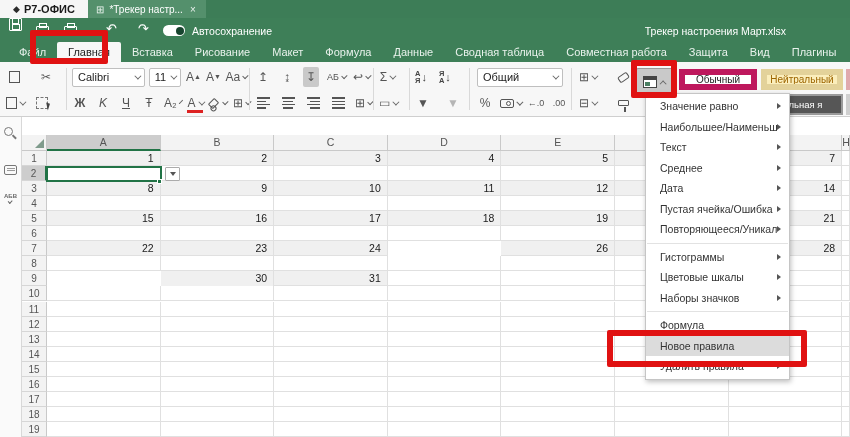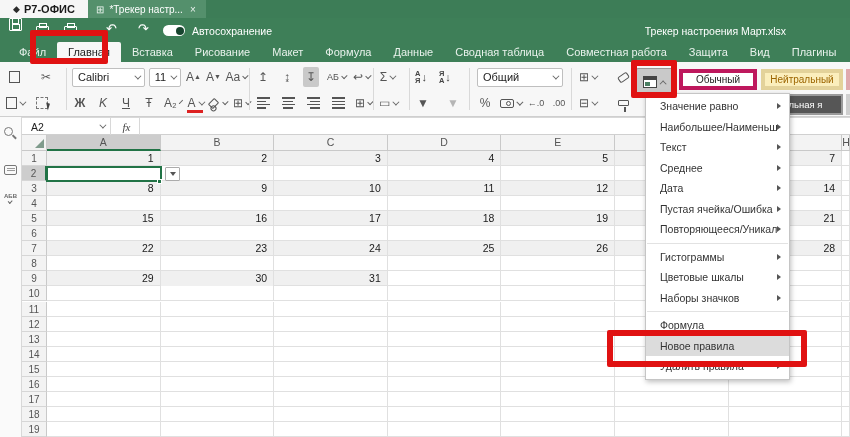--- a/index.html
+++ b/index.html
@@ -76,21 +76,21 @@
   .i-note { width:15px; height:9px; border:1.2px solid #555; border-radius:2px; position:relative; }
   .i-note::after { content:""; position:absolute; left:4.5px; top:1.5px; width:3px; height:3px; border-radius:50%; border:1px solid #555; }
   .i-eraser { width:11px; height:7px; border:1.2px solid #555; border-radius:2px; transform:rotate(-35deg); }
   .i-roller { width:11px; height:6px; border:1.2px solid #555; border-radius:1px; position:relative; }
   .i-roller::after { content:""; position:absolute; right:2px; top:6px; width:1.5px; height:5px; background:#555; }
   .cf-btn { position:absolute; left:636px; top:6px; width:37px; height:28px; background:#c9c9c9;
     border:1px solid #9a9a9a; border-radius:2px; display:flex; align-items:center; justify-content:center; gap:3px; }
   .i-cf { width:14px; height:12px; border:1.2px solid #444; background:#fff; position:relative; }
   .i-cf::before { content:""; position:absolute; left:0; top:0; right:0; height:3px; background:#444; }
   .i-cf::after { content:""; position:absolute; left:1.5px; bottom:1.5px; width:5px; height:4px; background:#4a7f62; }
-  .chip { position:absolute; height:21px; border:4px solid #be185d; background:#fff; display:flex;
+  .chip { position:absolute; height:21px; border:6px solid #be185d; background:#fff; display:flex;
     align-items:center; justify-content:center; font-size:10px; color:#222; overflow:hidden; white-space:nowrap; }
   .chip.neutral { background:#fbeebc; color:#9c6500; border-color:#e3d29a; }
   .chip.bad { background:#f6c6cb; color:#9c0006; border-color:#e0a9ae; }
   .chip.check { background:#565656; color:#fff; border:2px solid #9a9a9a; font-size:9.5px; z-index:3; }
   .chip.plain { background:#fff; color:#555; border-color:#cfcfcf; }
 
   
   .formulabar { position:absolute; left:22px; top:117px; right:0; height:18px; background:#fff;
     border-top:1px solid #d8d8d8; border-bottom:1px solid #d0d0d0; }
   .namebox { position:absolute; left:3px; top:0; width:86px; height:17px; display:flex; align-items:center;
@@ -414,28 +414,20 @@
       <span class="chev up"></span>
     </div>
 
     <div class="chip" style="left:679px; top:7px; width:78px;">Обычный</div>
     <div class="chip neutral" style="left:761px; top:7px; width:82px;">Нейтральный</div>
     <div class="chip bad" style="left:846px; top:7px; width:10px; justify-content:flex-start; padding-left:2px;">П</div>
     <div class="chip check" style="left:737px; top:32px; width:106px;">Контрольная я</div>
     <div class="chip plain" style="left:846px; top:32px; width:10px; justify-content:flex-start; padding-left:2px;">Г</div>
   </div>
 
-  <div class="formulabar">
-    <div class="namebox">
-      <span>A2</span>
-        <span class="chev"></span>
-    </div>
-    <div class="fx">fx</div>
-    <div class="formula-input"></div>
-  </div>
 
   <div class="sidebar">
     <span class="sicon i-search"></span>
     <span class="sicon i-comment">
         <i></i>
         <i></i>
       </span>
     <span class="sicon spell"><span>АБВ</span><span class="chk"></span></span>
   </div>
 
@@ -503,36 +495,34 @@
       <div class="cell" style="left: 252.2px; top: 91.25px; width: 113.6px; height: 15.05px; line-height: 14.05px;"></div>
       <div class="cell" style="left: 365.8px; top: 91.25px; width: 113.6px; height: 15.05px; line-height: 14.05px;"></div>
       <div class="cell" style="left: 479.4px; top: 91.25px; width: 113.6px; height: 15.05px; line-height: 14.05px;"></div>
       <div class="cell" style="left: 593px; top: 91.25px; width: 113.6px; height: 15.05px; line-height: 14.05px;"></div>
       <div class="cell" style="left: 706.6px; top: 91.25px; width: 113.6px; height: 15.05px; line-height: 14.05px;"></div>
       <div class="cell" style="left: 820.2px; top: 91.25px; width: 8px; height: 15.05px; line-height: 14.05px;"></div>
       <div class="rowhdr" style="top: 106.3px; height: 15.05px; line-height: 15.05px;">7</div>
       <div class="cell banded" style="left: 25px; top: 106.3px; width: 113.6px; height: 15.05px; line-height: 14.05px;">22</div>
       <div class="cell banded" style="left: 138.6px; top: 106.3px; width: 113.6px; height: 15.05px; line-height: 14.05px;">23</div>
       <div class="cell banded" style="left: 252.2px; top: 106.3px; width: 113.6px; height: 15.05px; line-height: 14.05px;">24</div>
-      <div class="cell banded" style="left: 365.8px; top: 106.3px; width: 113.6px; height: 15.05px; line-height: 14.05px;">25</div>
       <div class="cell banded" style="left: 479.4px; top: 106.3px; width: 113.6px; height: 15.05px; line-height: 14.05px;">26</div>
       <div class="cell banded" style="left: 593px; top: 106.3px; width: 113.6px; height: 15.05px; line-height: 14.05px;">27</div>
       <div class="cell banded" style="left: 706.6px; top: 106.3px; width: 113.6px; height: 15.05px; line-height: 14.05px;">28</div>
       <div class="cell" style="left: 820.2px; top: 106.3px; width: 8px; height: 15.05px; line-height: 14.05px;"></div>
       <div class="rowhdr" style="top: 121.35px; height: 15.05px; line-height: 15.05px;">8</div>
       <div class="cell" style="left: 25px; top: 121.35px; width: 113.6px; height: 15.05px; line-height: 14.05px;"></div>
       <div class="cell" style="left: 138.6px; top: 121.35px; width: 113.6px; height: 15.05px; line-height: 14.05px;"></div>
       <div class="cell" style="left: 252.2px; top: 121.35px; width: 113.6px; height: 15.05px; line-height: 14.05px;"></div>
       <div class="cell" style="left: 365.8px; top: 121.35px; width: 113.6px; height: 15.05px; line-height: 14.05px;"></div>
       <div class="cell" style="left: 479.4px; top: 121.35px; width: 113.6px; height: 15.05px; line-height: 14.05px;"></div>
       <div class="cell" style="left: 593px; top: 121.35px; width: 113.6px; height: 15.05px; line-height: 14.05px;"></div>
       <div class="cell" style="left: 706.6px; top: 121.35px; width: 113.6px; height: 15.05px; line-height: 14.05px;"></div>
       <div class="cell" style="left: 820.2px; top: 121.35px; width: 8px; height: 15.05px; line-height: 14.05px;"></div>
       <div class="rowhdr" style="top: 136.4px; height: 15.05px; line-height: 15.05px;">9</div>
-      <div class="cell banded" style="left: 25px; top: 136.4px; width: 113.6px; height: 15.05px; line-height: 14.05px;">29</div>
       <div class="cell banded" style="left: 138.6px; top: 136.4px; width: 113.6px; height: 20px; line-height: 14.05px;">30</div>
       <div class="cell banded" style="left: 252.2px; top: 136.4px; width: 113.6px; height: 15.05px; line-height: 14.05px;">31</div>
       <div class="cell" style="left: 365.8px; top: 136.4px; width: 113.6px; height: 15.05px; line-height: 14.05px;"></div>
       <div class="cell" style="left: 479.4px; top: 136.4px; width: 113.6px; height: 15.05px; line-height: 14.05px;"></div>
       <div class="cell" style="left: 593px; top: 136.4px; width: 113.6px; height: 15.05px; line-height: 14.05px;"></div>
       <div class="cell" style="left: 706.6px; top: 136.4px; width: 113.6px; height: 15.05px; line-height: 14.05px;"></div>
       <div class="cell" style="left: 820.2px; top: 136.4px; width: 8px; height: 15.05px; line-height: 14.05px;"></div>
       <div class="rowhdr" style="top: 151.45px; height: 15.05px; line-height: 15.05px;">10</div>
       <div class="cell" style="left: 25px; top: 151.45px; width: 113.6px; height: 15.05px; line-height: 14.05px;"></div>
       <div class="cell" style="left: 138.6px; top: 151.45px; width: 113.6px; height: 15.05px; line-height: 14.05px;"></div>

